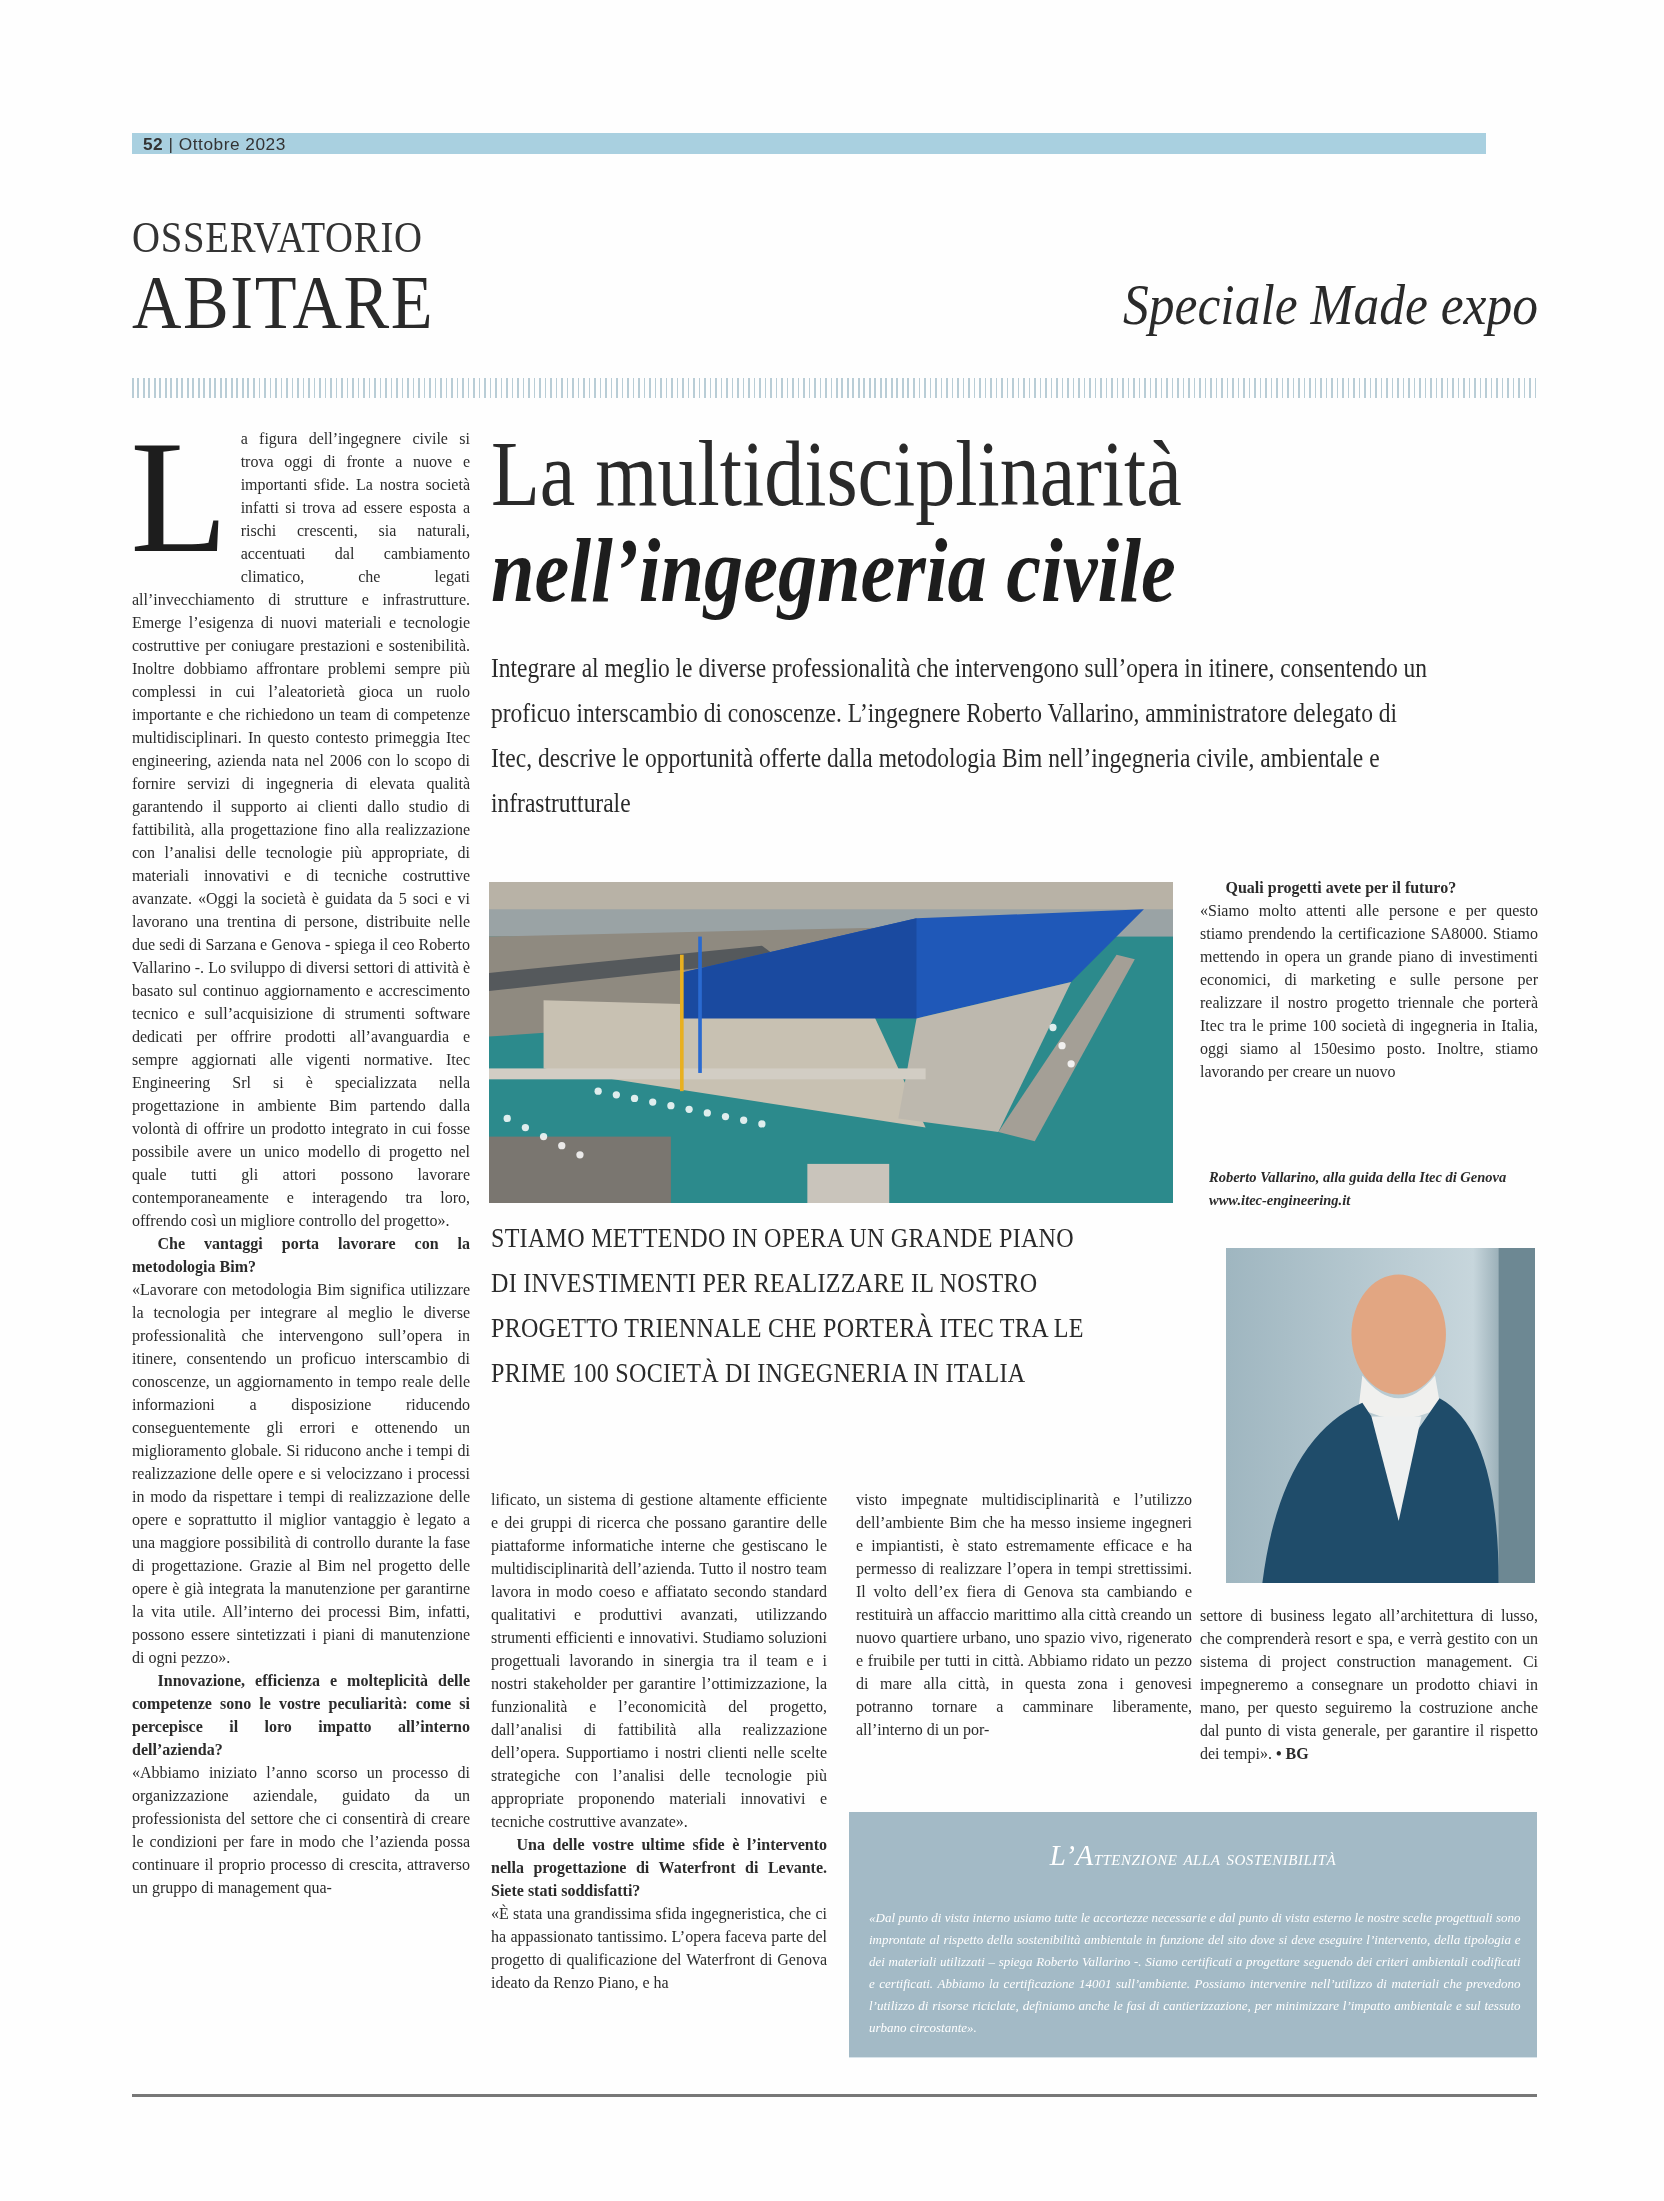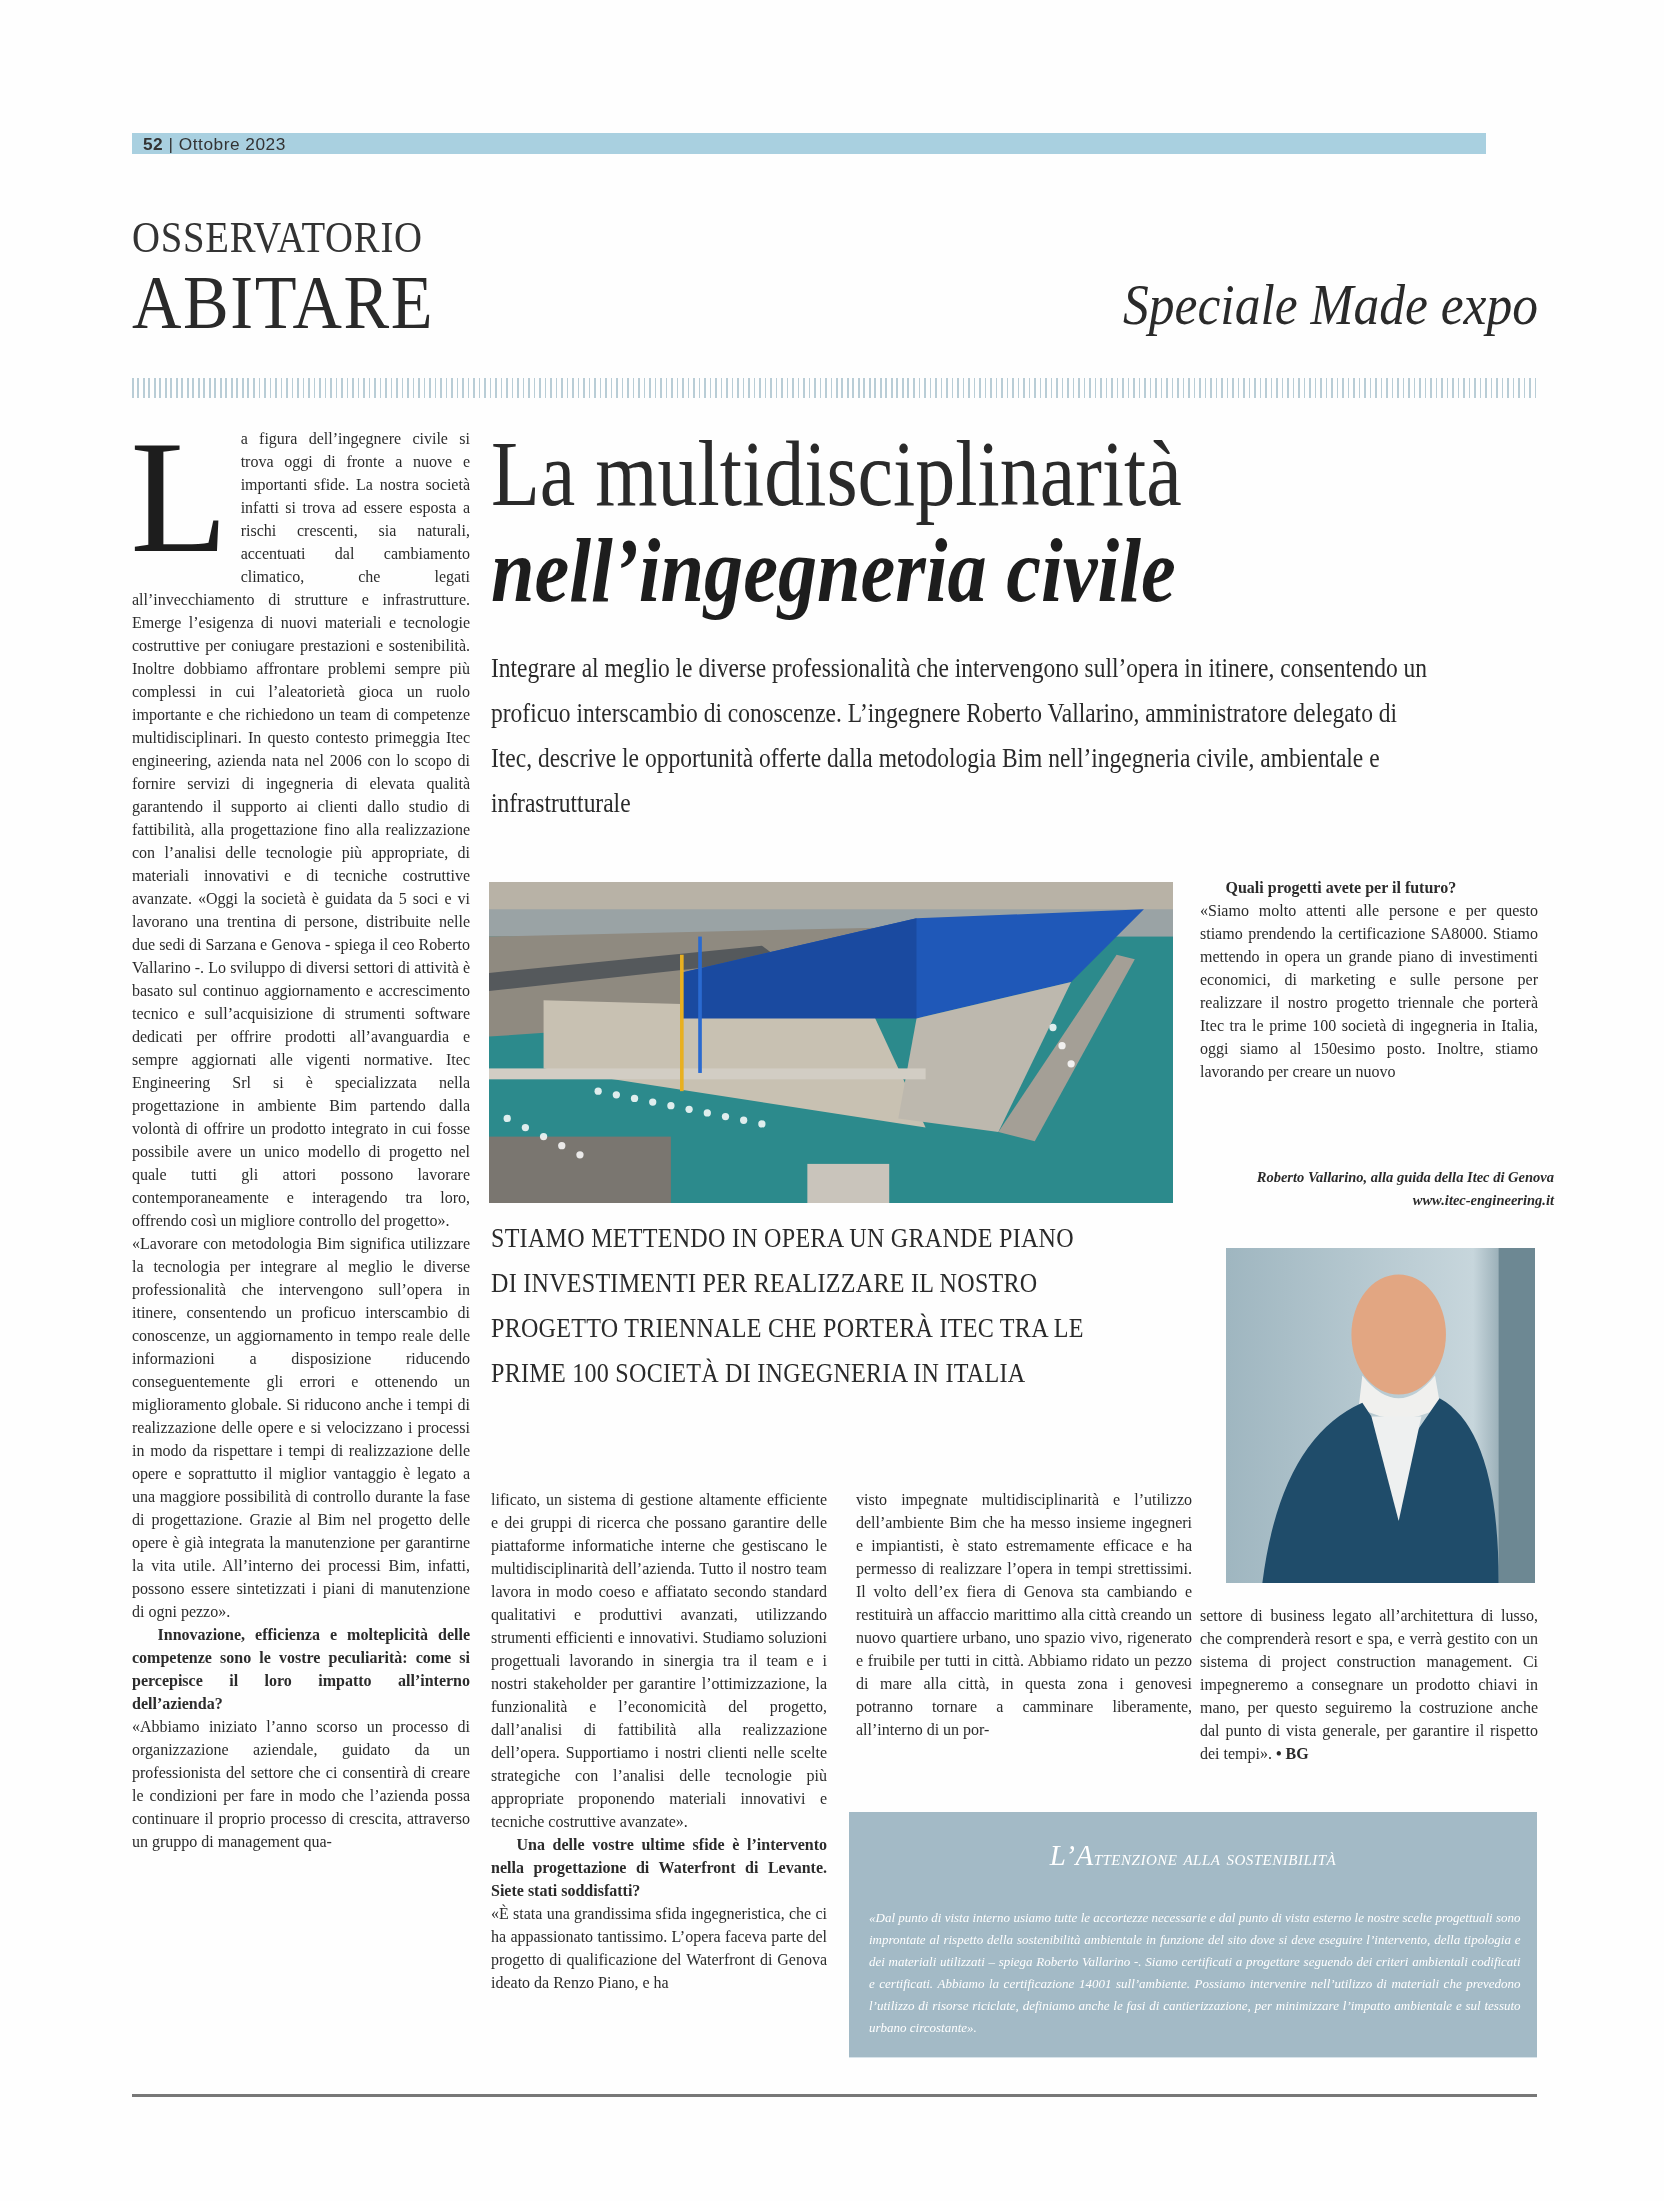--- a/index.html
+++ b/index.html
@@ -34,21 +34,21 @@
 
   
   .photo-main { left: 489px; top: 882px; width: 684px; height: 321px; overflow: hidden;
     background:
       linear-gradient(180deg, rgba(0,0,0,0) 0%, rgba(0,0,0,0) 100%);
   }
   .photo-main svg { width: 100%; height: 100%; display: block; }
 
   
   .col4 { left: 1200px; top: 876px; width: 338px; }
-  .caption { left: 1209px; top: 1166px; width: 345px; font-size: 14.5px; line-height: 23px; font-style: italic; font-weight: bold; color: #2a2a2a; text-align: right; }
+  .caption { left: 1209px; top: 1166px; width: 345px; font-size: 14.5px; line-height: 23px; font-style: italic; font-weight: bold; color: #2a2a2a; }
   .photo-person { left: 1226px; top: 1248px; width: 309px; height: 335px; overflow: hidden; }
   .photo-person svg { width: 100%; height: 100%; display: block; }
 
   
   .pull { left: 491px; top: 1215px; width: 709px; font-size: 28px; line-height: 45px; color: #2a2a2a; letter-spacing: 0.3px; transform: scaleX(0.86); transform-origin: left top; }
 
   .col2 { left: 491px; top: 1488px; width: 336px; }
   .col3 { left: 856px; top: 1488px; width: 336px; }
   .col5 { left: 1200px; top: 1604px; width: 338px; }
 
@@ -68,20 +68,21 @@
 </div>
 
 <div class="abs kicker">OSSERVATORIO</div>
 <div class="abs section">ABITARE</div>
 <div class="abs special">Speciale Made expo</div>
 <div class="abs hatch"></div>
 
 <div class="abs col col1">
   <span class="dropcap">L</span>
   <p>a figura dell’ingegnere civile si trova oggi di fronte a nuove e importanti sfide. La nostra società infatti si trova ad essere esposta a rischi crescenti, sia naturali, accentuati dal cambiamento climatico, che legati all’invecchiamento di strutture e infrastrutture. Emerge l’esigenza di nuovi materiali e tecnologie costruttive per coniugare prestazioni e sostenibilità. Inoltre dobbiamo affrontare problemi sempre più complessi in cui l’aleatorietà gioca un ruolo importante e che richiedono un team di competenze multidisciplinari. In questo contesto primeggia Itec engineering, azienda nata nel 2006 con lo scopo di fornire servizi di ingegneria di elevata qualità garantendo il supporto ai clienti dallo studio di fattibilità, alla progettazione fino alla realizzazione con l’analisi delle tecnologie più appropriate, di materiali innovativi e di tecniche costruttive avanzate. «Oggi la società è guidata da 5 soci e vi lavorano una trentina di persone, distribuite nelle due sedi di Sarzana e Genova - spiega il ceo Roberto Vallarino -. Lo sviluppo di diversi settori di attività è basato sul continuo aggiornamento e accrescimento tecnico e sull’acquisizione di strumenti software dedicati per offrire prodotti all’avanguardia e sempre aggiornati alle vigenti normative. Itec Engineering Srl si è specializzata nella progettazione in ambiente Bim partendo dalla volontà di offrire un prodotto integrato in cui fosse possibile avere un unico modello di progetto nel quale tutti gli attori possono lavorare contemporaneamente e interagendo tra loro, offrendo così un migliore controllo del progetto».</p>
+  <p class="q">Che vantaggi porta lavorare con la metodologia Bim?</p>
   <p>«Lavorare con metodologia Bim significa utilizzare la tecnologia per integrare al meglio le diverse professionalità che intervengono sull’opera in itinere, consentendo un proficuo interscambio di conoscenze, un aggiornamento in tempo reale delle informazioni a disposizione riducendo conseguentemente gli errori e ottenendo un miglioramento globale. Si riducono anche i tempi di realizzazione delle opere e si velocizzano i processi in modo da rispettare i tempi di realizzazione delle opere e soprattutto il miglior vantaggio è legato a una maggiore possibilità di controllo durante la fase di progettazione. Grazie al Bim nel progetto delle opere è già integrata la manutenzione per garantirne la vita utile. All’interno dei processi Bim, infatti, possono essere sintetizzati i piani di manutenzione di ogni pezzo».</p>
   <p class="q">Innovazione, efficienza e molteplicità delle competenze sono le vostre peculiarità: come si percepisce il loro impatto all’interno dell’azienda?</p>
   <p>«Abbiamo iniziato l’anno scorso un processo di organizzazione aziendale, guidato da un professionista del settore che ci consentirà di creare le condizioni per fare in modo che l’azienda possa continuare il proprio processo di crescita, attraverso un gruppo di management qua-</p>
 </div>
 
 <div class="abs h1a">La multidisciplinarità</div>
 <div class="abs h1b">nell’ingegneria civile</div>
 <div class="abs deck">Integrare al meglio le diverse professionalità che intervengono sull’opera in itinere, consentendo un proficuo interscambio di conoscenze. L’ingegnere Roberto Vallarino, amministratore delegato di Itec, descrive le opportunità offerte dalla metodologia Bim nell’ingegneria civile, ambientale e infrastrutturale</div>
 
 <div class="abs photo-main">

